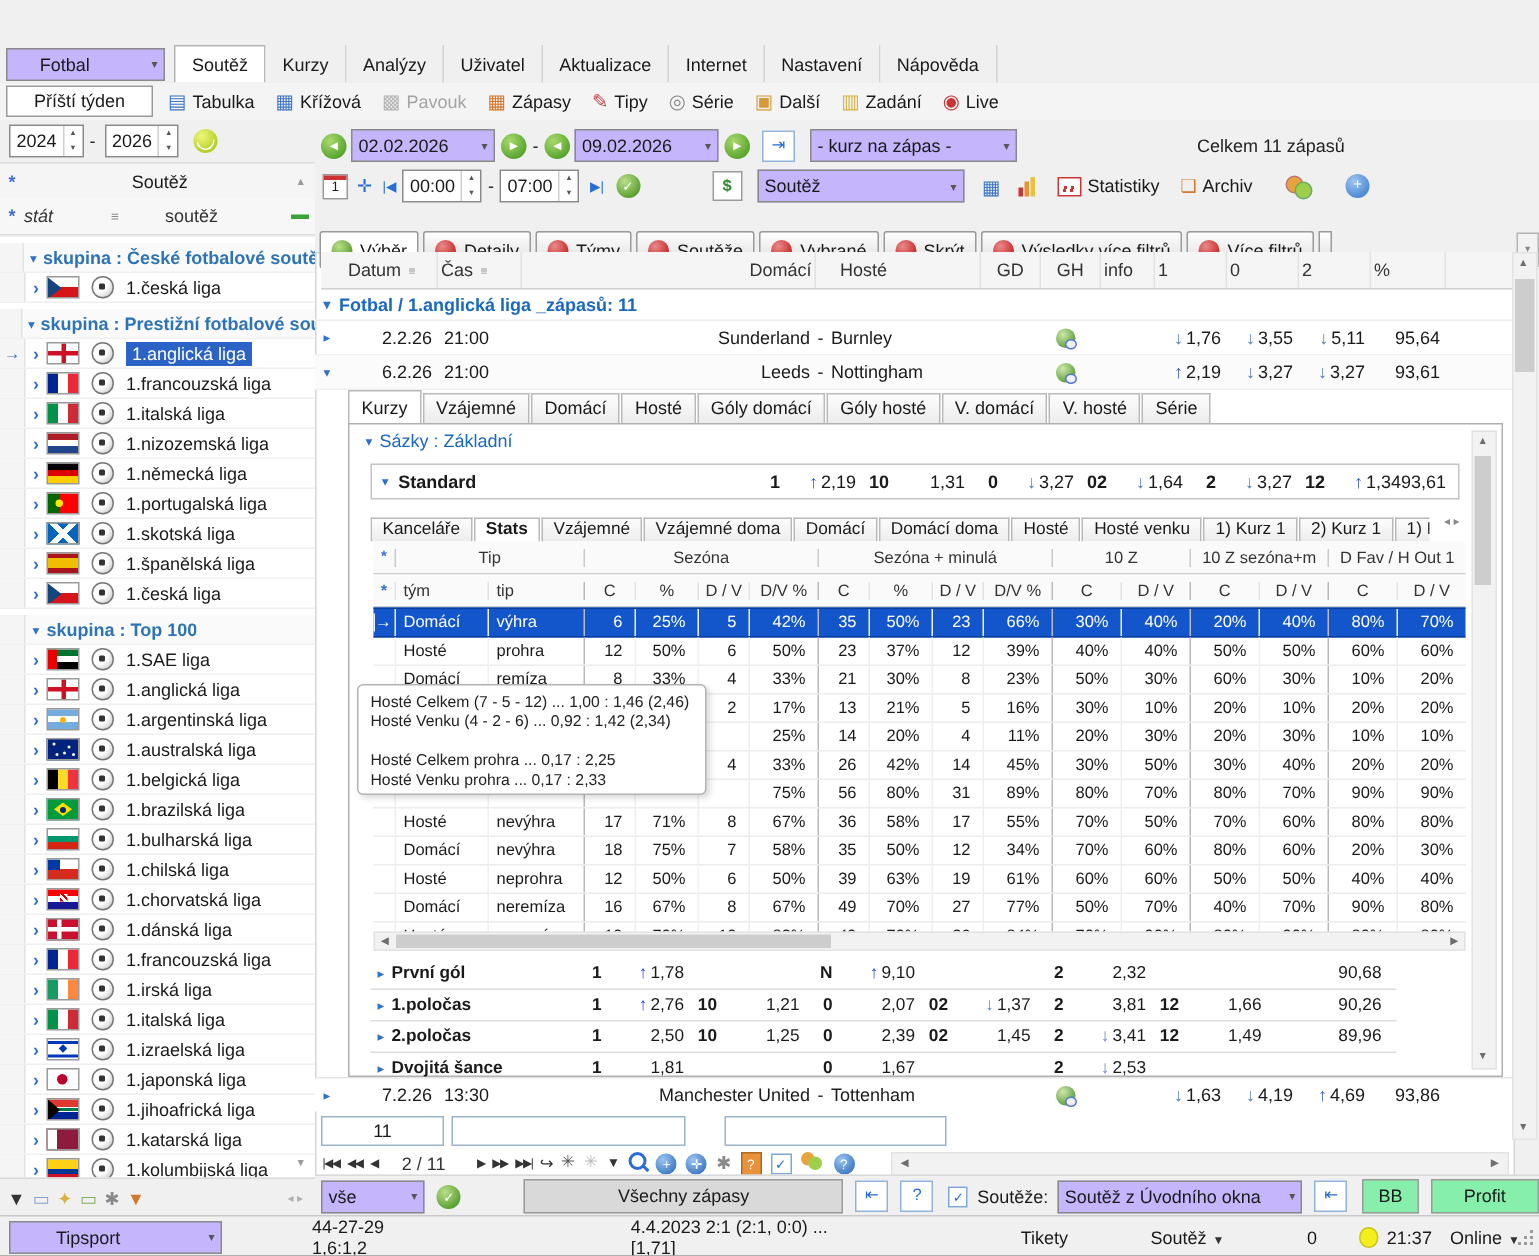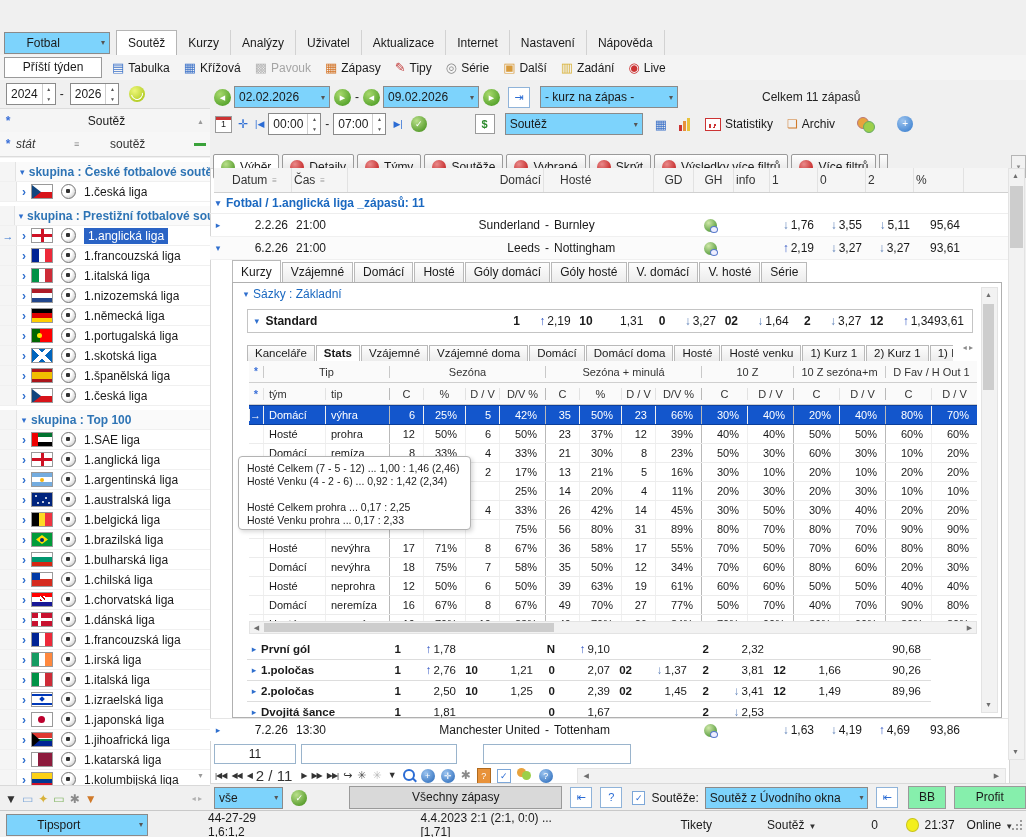--- a/index.html
+++ b/index.html
@@ -9,21 +9,21 @@
   b{font-weight:bold;}
   
   .titlebar{position:absolute;left:0;top:0;right:0;height:30px;background:#161616;display:flex;align-items:center;color:#fff;}
   .appico{width:15px;height:15px;border-radius:50%;background:#222;border:2px solid #e8a33d;margin:0 9px 0 9px;position:relative;}
   .appico::after{content:"";position:absolute;left:3px;top:3px;width:5px;height:5px;border-radius:50%;background:#e8a33d;}
   .wtitle{font-size:13px;}
   .winbtns{margin-left:auto;display:flex;height:30px;}
   .wb{width:42px;text-align:center;line-height:30px;font-size:11px;color:#fff;}
   
   .menurow{position:absolute;left:0;top:30px;right:0;height:25px;background:#f0f0f0;border-bottom:1px solid #dcdcdc;display:flex;align-items:center;}
-  .combo{background:#7dd3fc;border:1px solid #8a8a8a;height:20px;display:flex;align-items:center;padding:0 4px;}
+  .combo{background:#c4b5fd;border:1px solid #8a8a8a;height:20px;display:flex;align-items:center;padding:0 4px;}
   .combo .caret{margin-left:auto;color:#555;font-size:8px;padding-left:6px;}
   .sportcombo{width:96px;margin-left:4px;justify-content:center;}
   .sportcombo span:first-child{margin:0 auto;}
   .mtabs{display:flex;margin-left:6px;height:25px;align-items:stretch;}
   .mtab{padding:0 11px;display:flex;align-items:center;border-right:1px solid #d2d2d2;background:#f0f0f0;cursor:default;}
   .mtab.active{background:#fff;border:1px solid #b5b5b5;border-bottom:none;}
   
   .toolrow{position:absolute;left:0;top:55px;right:0;height:25px;background:#f4f4f4;border-bottom:1px solid #d9d9d9;display:flex;align-items:center;}
   .period{width:96px;margin-left:4px;height:19px;background:#fff;border:1px solid #9a9a9a;text-align:center;line-height:19px;}
   .tools{display:flex;margin-left:10px;align-items:center;}
@@ -119,21 +119,21 @@
   .flag-co{background:linear-gradient(#fcd116 0 50%,#003893 50% 75%,#ce1126 75%);}
   
   .main{position:absolute;left:210px;top:80px;width:816px;height:730px;background:#f0f0f0;}
   .gridbg{position:absolute;left:0;top:88px;width:798px;height:618px;background:#fff;border:1px solid #d5d5d5;}
   .daterow{position:absolute;left:0;top:4px;height:26px;width:816px;display:flex;align-items:center;}
   .timerow{position:absolute;left:0;top:31px;height:26px;width:816px;display:flex;align-items:center;}
   .gbtn{width:17px;height:17px;border-radius:50%;background:radial-gradient(circle at 35% 30%,#a8d96d,#57a42d 75%);color:#fff;font-size:7px;line-height:17px;text-align:center;margin-left:4px;flex:0 0 auto;}
   .datebox{width:86px;margin-left:3px;}
   .jumpbtn,.bluebtn{width:20px;height:19px;background:#fff;border:1px solid #8fb3d9;color:#2b6cd4;text-align:center;line-height:19px;font-size:11px;margin-left:8px;flex:0 0 auto;}
   .kurzcombo{width:128px;margin-left:10px;justify-content:center;}
-  .celkem{margin-left:84px;color:#222;}
+  .celkem{margin-left:120px;color:#222;}
   .calico{width:15px;height:15px;border:1px solid #9a9a9a;background:#fff;margin-left:5px;position:relative;font-size:9px;text-align:center;line-height:15px;flex:0 0 auto;}
   .calico::before{content:"";position:absolute;left:0;top:0;width:100%;height:3px;background:#c33;}
   .panico{color:#2b6cd4;font-size:12px;margin-left:6px;flex:0 0 auto;}
   .skipb{color:#2b6cd4;font-size:9px;margin-left:7px;flex:0 0 auto;}
   .timebox{margin-left:4px;}
   .okc{width:16px;height:16px;border-radius:50%;background:radial-gradient(circle at 35% 30%,#b9e08a,#5a9e2f 75%);color:#fff;font-size:9px;line-height:16px;text-align:center;margin-left:8px;flex:0 0 auto;}
   .moneyb{width:18px;height:18px;border:1px solid #9a9a9a;background:#fff;color:#2e8b2e;font-weight:bold;text-align:center;line-height:18px;font-size:11px;margin-left:48px;flex:0 0 auto;}
   .soutezcombo{width:128px;margin-left:10px;justify-content:center;}
   .icobtn{margin-left:12px;font-size:13px;flex:0 0 auto;}
   .tblplus{color:#3f74c9;}
@@ -261,21 +261,21 @@
   .vs-t{position:absolute;left:1px;top:16px;width:11px;height:86px;background:#cdcdcd;}
   
   .lastrow{position:absolute;left:0;top:638px;width:798px;height:22px;display:flex;align-items:center;background:#fff;border-top:1px solid #e5e5e5;}
   .finputs{position:absolute;left:0;top:662px;width:816px;height:24px;display:flex;align-items:center;}
   .fibox{height:20px;border:1px solid #9ab4cc;background:#fff;box-sizing:border-box;text-align:center;padding:0 6px;line-height:18px;}
   .fi1{width:82px;margin-left:4px;}
   .fi2{width:156px;margin-left:5px;}
   .fi3{width:148px;margin-left:26px;}
   .navrow{position:absolute;left:0;top:687px;width:816px;height:17px;display:flex;align-items:center;font-size:8px;color:#333;}
   .nbtn{margin-left:5px;letter-spacing:-1px;}
-  .npage{font-size:15px;margin:0 4px;letter-spacing:0;}
+  .npage{font-size:12px;margin:0 16px;letter-spacing:0;}
   .nico{margin-left:6px;font-size:11px;line-height:11px;}
   .star1{color:#555;}
   .star2{color:#bbb;}
   .nfilter{color:#333;font-size:9px;}
   .mag{width:8px;height:8px;border:2px solid #2b6cd4;border-radius:50%;position:relative;display:inline-block;}
   .mag::after{content:"";position:absolute;width:5px;height:2px;background:#2b6cd4;transform:rotate(45deg);right:-4px;bottom:-2px;}
   .bcirc{width:14px;height:14px;border-radius:50%;background:radial-gradient(circle at 35% 30%,#9cc4ef,#3f7bc4 75%);color:#fff;text-align:center;line-height:14px;font-size:9px;display:inline-block;}
   .gcirc{color:#8a8a8a;font-size:12px;}
   .clip{width:12px;height:14px;background:#e8923a;border:1px solid #b06a1e;color:#fff;font-size:9px;text-align:center;line-height:14px;display:inline-block;}
   .chk{width:12px;height:12px;background:#fff;border:1px solid #7da7d8;color:#2b6cd4;font-size:9px;text-align:center;line-height:12px;display:inline-block;}

